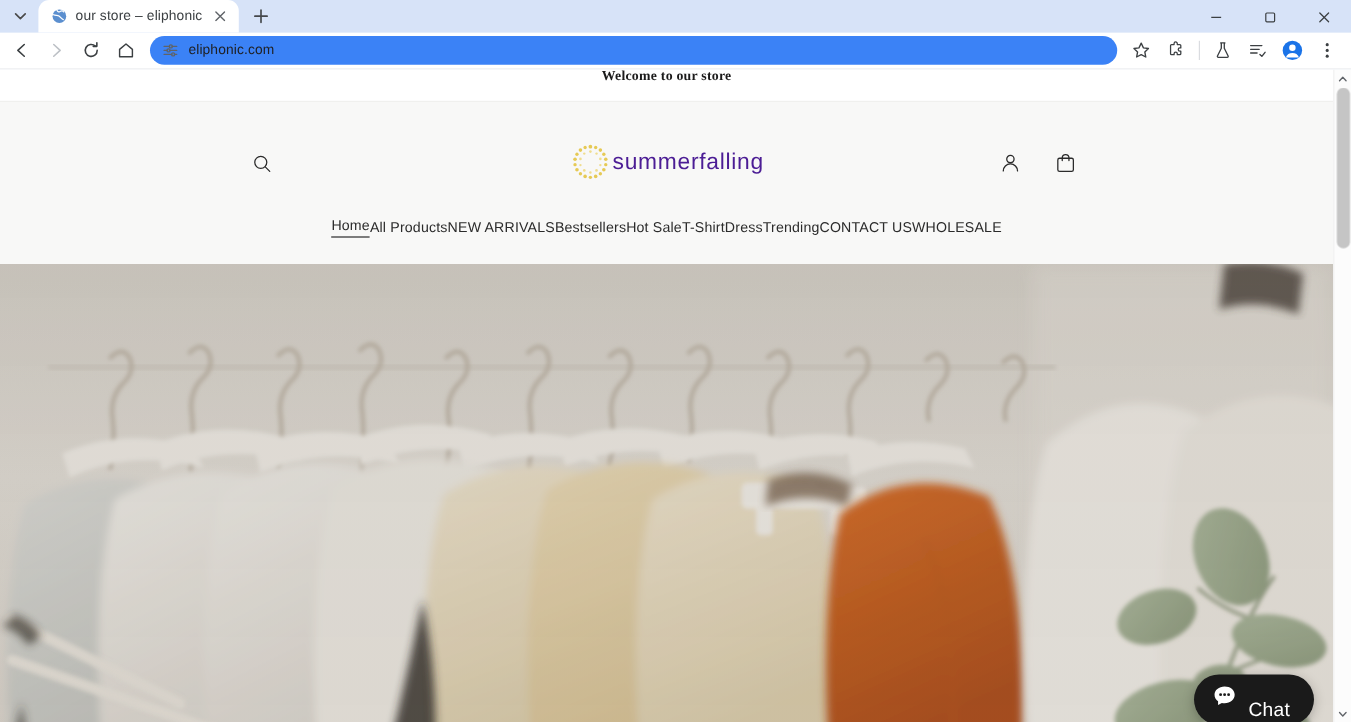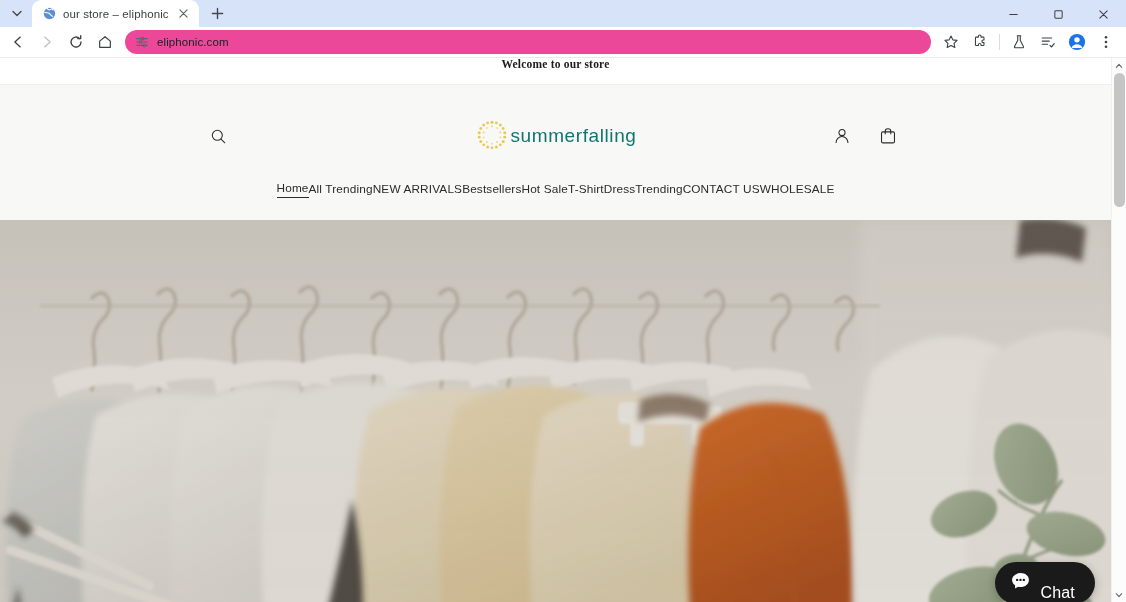--- a/index.html
+++ b/index.html
@@ -50,21 +50,21 @@
 
   .toolbar {
     height: 32px; background:#ffffff; display:flex; align-items:center;
     padding: 0 6px 0 4px; gap: 1px; border-bottom: 1px solid #e8eaed;
   }
   .tb-btn {
     width: 28px; height: 28px; border-radius: 50%;
     display:flex; align-items:center; justify-content:center; cursor:pointer; flex:0 0 28px;
   }
   .omnibox {
-    flex: 1 1 auto; height: 24px; background:#ec4899; border-radius: 13px;
+    flex: 1 1 auto; height: 24px; background:#3b82f6; border-radius: 13px;
     display:flex; align-items:center; gap: 8px; padding: 0 12px 0 10px; margin: 0 5px; cursor: text;
   }
   .omnibox-url { font-size: 11.5px; color:#202124; letter-spacing:.1px; }
   .tb-sep { width:1px; height:16px; background:#dadce0; margin: 0 4px; }
 
   
   .viewport {
     flex: 1 1 auto; position: relative; background:#ffffff; overflow:hidden;
   }
   .page { width: 1111px; height: 100%; position:relative; overflow:hidden; background:#fff; }
@@ -88,21 +88,21 @@
     width: 30px; height:30px; display:flex; align-items:center; justify-content:center; cursor:pointer;
   }
   .hdr-left { display:flex; align-items:center; width: 200px; padding-left: 180px;}
   .logo {
     position:absolute; left:0; right:0; margin:0 auto; width: 230px;
     display:flex; align-items:center; justify-content:center; gap: 0px; cursor:pointer;
   }
   .logo-mark { width: 36px; height: 36px; position: relative; flex:0 0 36px; }
   .logo-text {
     font-family: "Liberation Sans", sans-serif; font-weight: 400;
-    font-size: 19px; color: #0f766e; letter-spacing: .6px;
+    font-size: 19px; color: #4c1d95; letter-spacing: .6px;
   }
   .hdr-right {
     margin-left:auto; display:flex; align-items:center; gap: 16px; padding-right: 180px;
   }
 
   .nav {
     display:flex; align-items:center; justify-content:center; 
     padding: 14px 0 22px 0; background:#f8f8f7;
   }
   .nav a {
@@ -347,21 +347,21 @@
               <svg width="18" height="18" viewBox="0 0 20 20">
                 <rect x="2.8" y="5.4" width="14.4" height="12.2" rx="1.6" fill="none" stroke="#2b2b2b" stroke-width="1.2"></rect>
                 <path d="M6.9 7.6 V5.1 a3.1 3.1 0 0 1 6.2 0 V7.6" fill="none" stroke="#2b2b2b" stroke-width="1.2" stroke-linecap="round"></path>
               </svg>
             </div>
           </div>
         </div>
 
         <nav class="nav">
           <a class="active">Home</a>
-          <a>All Trending</a>
+          <a>All Products</a>
           <a>NEW ARRIVALS</a>
           <a>Bestsellers</a>
           <a>Hot Sale</a>
           <a>T-Shirt</a>
           <a>Dress</a>
           <a>Trending</a>
           <a>CONTACT US</a>
           <a>WHOLESALE</a>
         </nav>
       </div>

